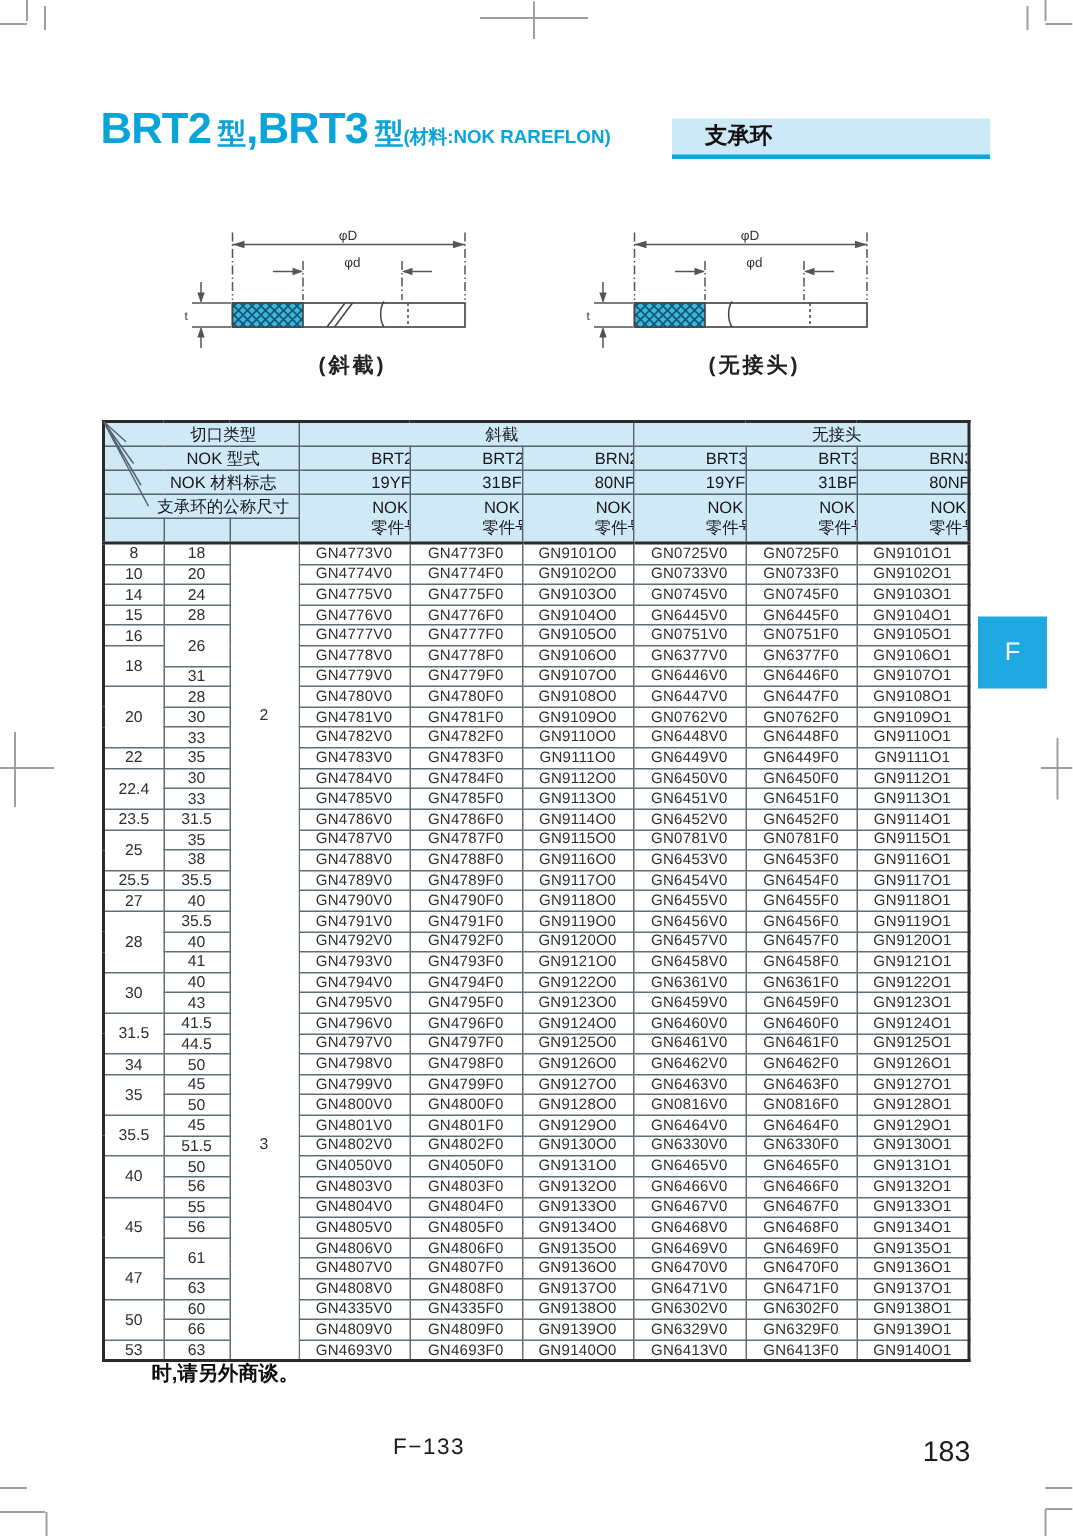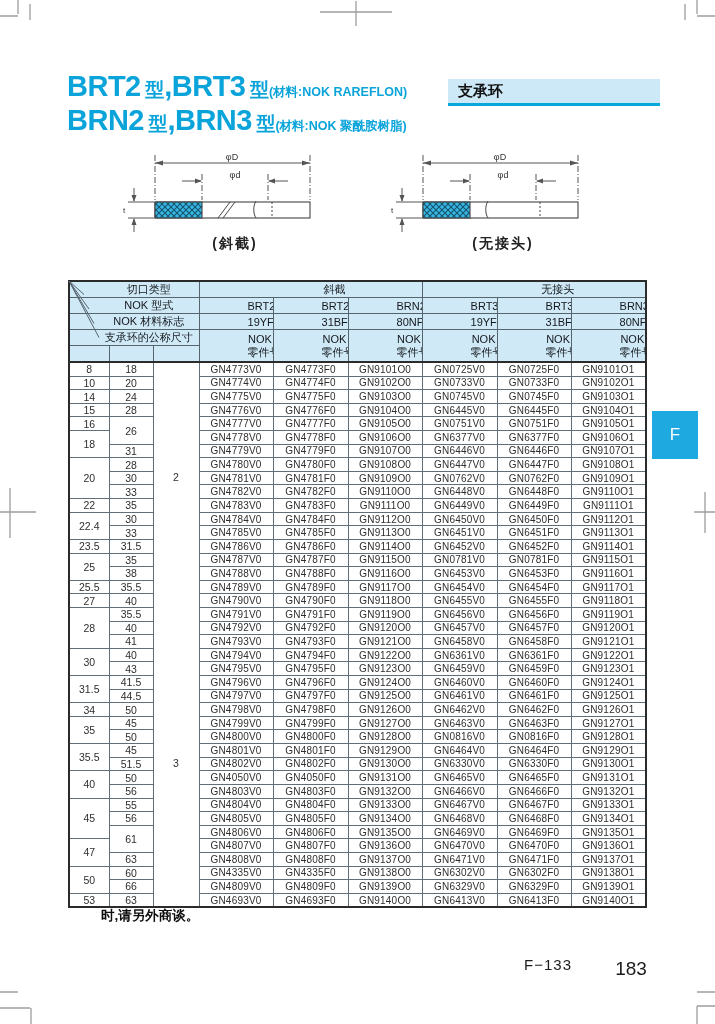--- a/index.html
+++ b/index.html
@@ -11,21 +11,21 @@
   .crop-marks{position:absolute;left:0;top:0;width:715px;height:1024px;pointer-events:none}
   
   .title-block{position:absolute;left:67px;top:72px;line-height:1}
   .title-line{color:#0ba4da;font-weight:bold;white-space:nowrap;margin-bottom:5px}
   .title-line .model{font-size:29px;letter-spacing:-0.5px}
   .title-line .kata{font-size:19px}
   .title-line .mat{font-size:12.5px}
   .category-box{
     position:absolute;left:448px;top:79px;width:212px;height:27px;box-sizing:border-box;
     background:#cde9f7;border-bottom:3px solid #07a6db;
-    font-size:15px;font-weight:bold;color:#101010;line-height:24px;padding-left:10px;
+    font-size:15px;font-weight:bold;color:#101010;line-height:24px;padding-left:22px;
   }
   
   .diagram{position:absolute;top:150px;width:230px;height:100px}
   .diagram.left{left:120px}
   .diagram.right{left:388px}
   .diagram-caption{position:absolute;top:235px;width:230px;text-align:center;
     font-size:14px;font-weight:bold;color:#222;letter-spacing:2px}
   .diagram-caption.left{left:120px}
   .diagram-caption.right{left:388px}
   
@@ -48,21 +48,21 @@
   .t-val0{top:19.8%}
   .t-val1{top:72.6%}
   .corner-fan{position:absolute;left:0;top:0;pointer-events:none}
   
   .f-tab{position:absolute;left:652px;top:411px;width:46px;height:48px;background:#1ea9e0;
     color:#fdfdfd;font-size:17px;display:flex;align-items:center;justify-content:center}
   
   .footnote{position:absolute;left:68px;top:901px;width:588px;font-size:13.5px;
     font-weight:bold;color:#0e0e0e;line-height:29px}
   .footnote .l2{padding-left:33px}
-  .footer-code{position:absolute;left:0;top:956px;width:572px;text-align:right;
+  .footer-code{position:absolute;left:0;top:956px;width:572px;text-align:center;
     font-size:15px;color:#1c1c1c;letter-spacing:1px}
   .page-number{position:absolute;left:605px;top:958px;width:52px;text-align:center;
     font-size:19px;color:#1c1c1c}
 </style>
 </head>
 <body>
 
 <svg class="crop-marks" width="715" height="1024" viewBox="0 0 715 1024">
   <g stroke="#9d9d9d" stroke-width="1.3" fill="none">
     <path d="M18,0 V14 M0,16 H18 M30,4 V20"></path>
@@ -73,25 +73,20 @@
     <path d="M0,992 H18 M0,1008 H30 M31,1008 V1024"></path>
     <path d="M715,992 H697 M715,1006 H697 M697,1006 V1024"></path>
   </g>
 </svg>
 
 <div class="title-block">
   <div class="title-line">
     <span class="model">BRT2</span>
     <span class="kata">型</span><span class="model">,</span><span class="model">BRT3</span>
     <span class="kata">型</span><span class="mat">(材料:NOK RAREFLON)</span>
-  </div>
-  <div class="title-line">
-    <span class="model">BRN2</span>
-    <span class="kata">型</span><span class="model">,</span><span class="model">BRN3</span>
-    <span class="kata">型</span><span class="mat">(材料:NOK 聚酰胺树脂)</span>
   </div>
 </div>
 
 <div class="category-box">
   <span>支承环</span>
 </div>
 
 <svg class="diagram left" viewBox="0 0 230 100">
   <defs>
     <pattern id="hatchL" width="6" height="6" patternUnits="userSpaceOnUse">

